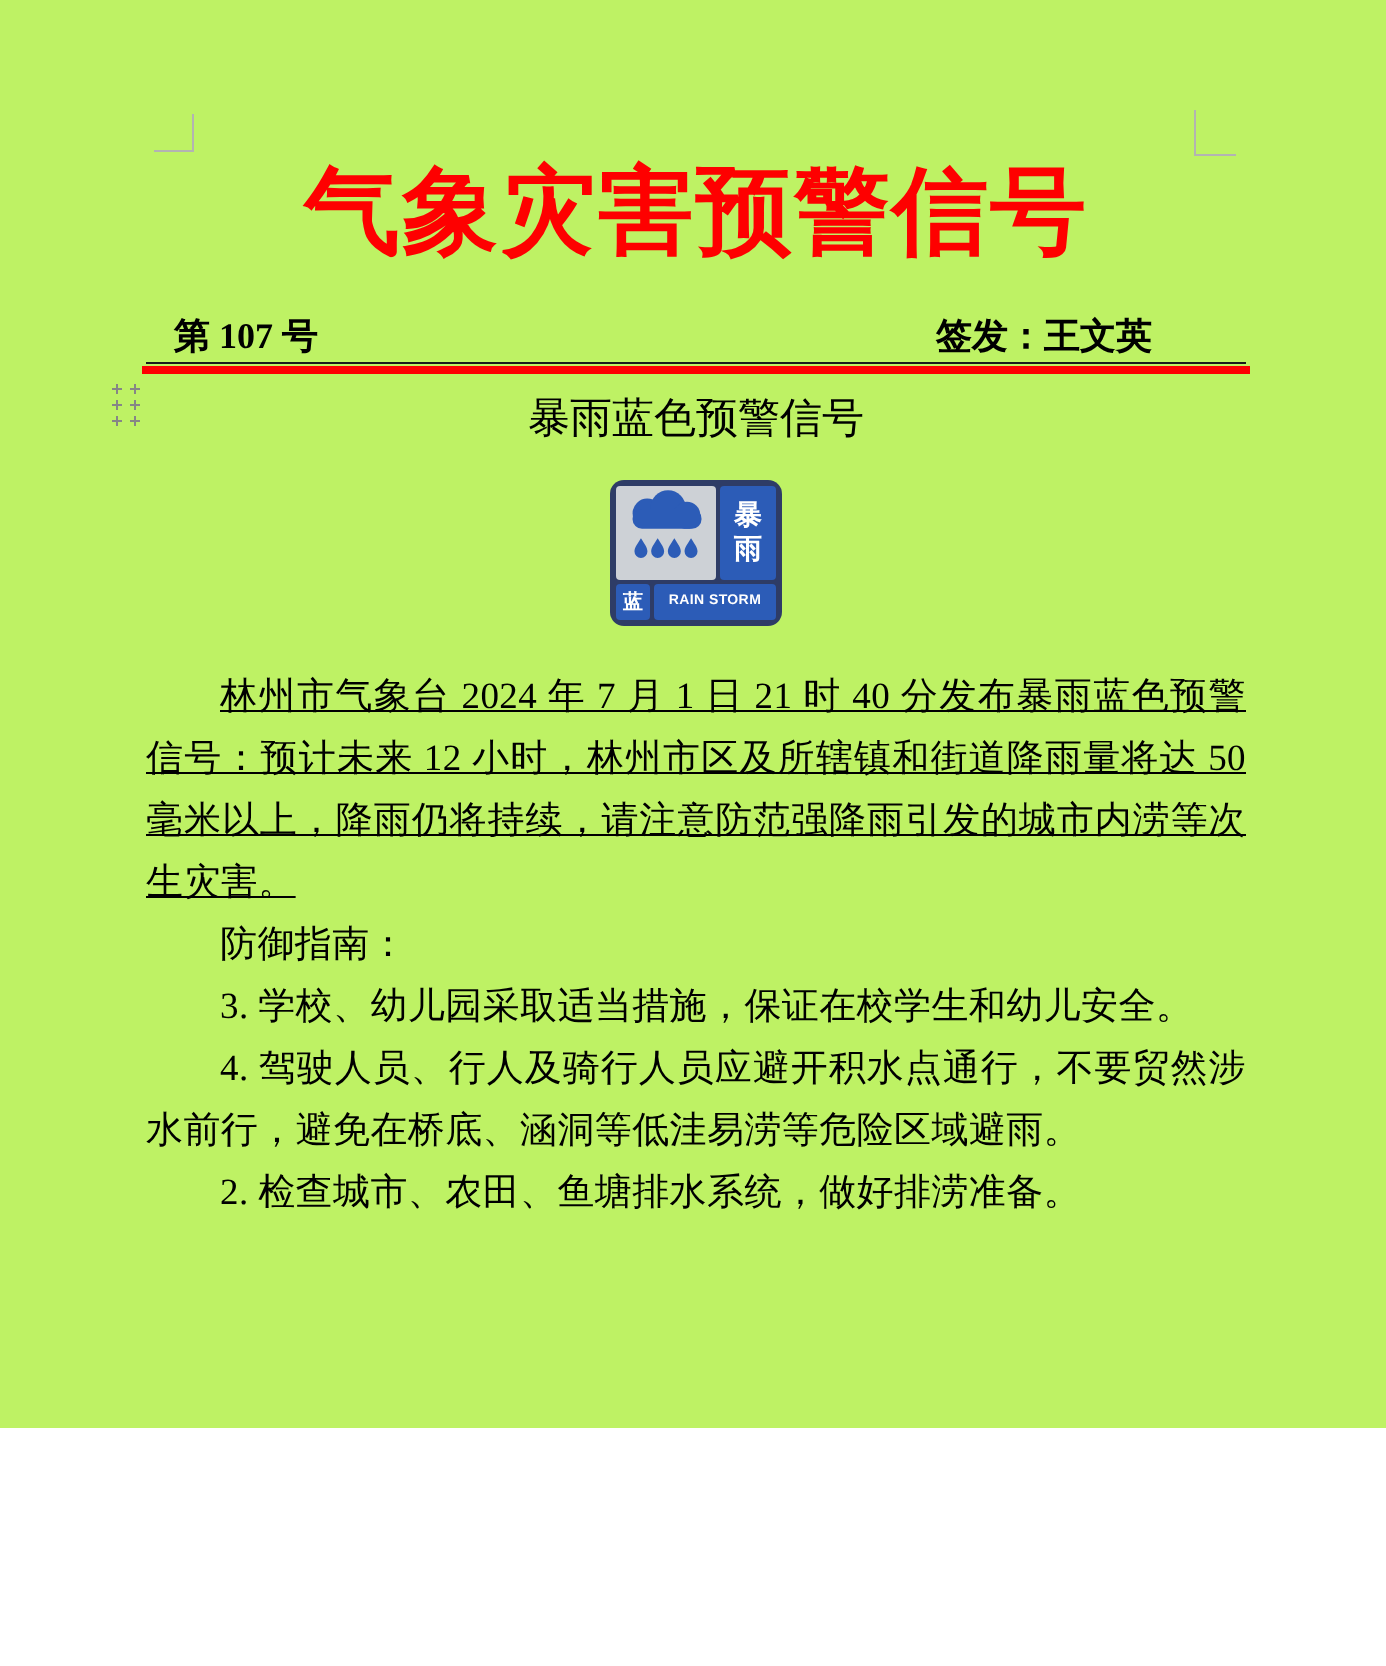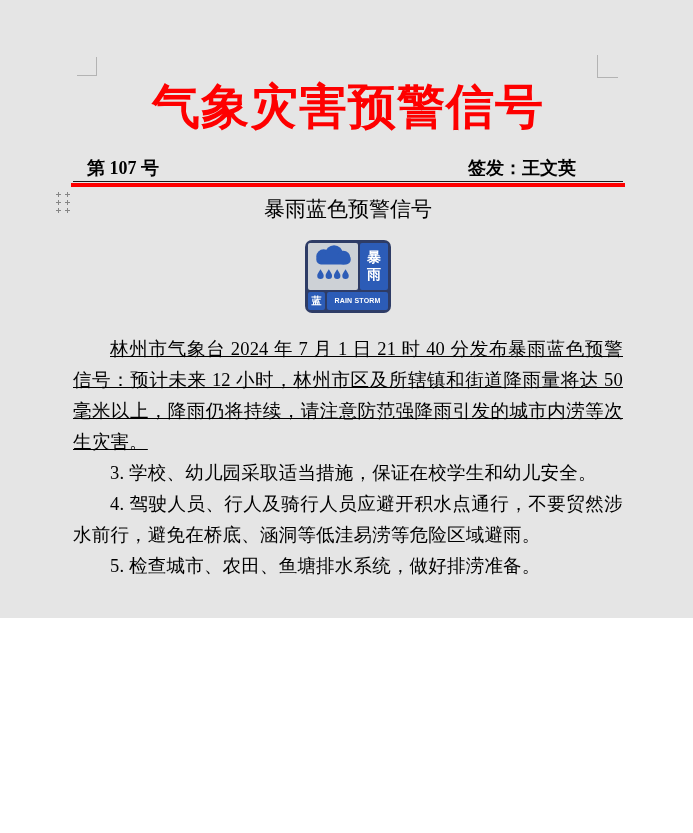--- a/index.html
+++ b/index.html
@@ -1,16 +1,16 @@
 <!DOCTYPE html>
 <html><head>
 <meta charset="utf-8">
 <style>
   html,body{margin:0;padding:0;background:#fff;}
-  .page{position:relative;width:693px;height:618px;background:#e5e5e5;overflow:hidden;
+  .page{position:relative;width:693px;height:714px;background:#bef264;overflow:hidden;
         font-family:"Liberation Serif","DejaVu Serif",serif;color:#000;}
   
   .corner-tl{position:absolute;left:77px;top:57px;width:19px;height:18px;
              border-right:1px solid #b3b3b3;border-bottom:1px solid #b3b3b3;}
   .corner-tr{position:absolute;left:597px;top:55px;width:20px;height:22px;
              border-left:1px solid #b3b3b3;border-bottom:1px solid #b3b3b3;}
   
   .para-handle{position:absolute;left:56px;top:192px;display:grid;
                grid-template-columns:5px 5px;column-gap:4px;row-gap:3px;}
   .cross{width:5px;height:5px;background:
@@ -91,19 +91,20 @@
       <div class="wcell cn-cell">
         <span>暴</span>
         <span>雨</span>
       </div>
       <div class="wcell level-cell">蓝</div>
       <div class="wcell en-cell">RAIN STORM</div>
     </div>
 
     <p class="body-para first-para">林州市气象台 2024 年 7 月 1 日 21 时 40 分发布暴雨蓝色预警信号：预计未来 12 小时，林州市区及所辖镇和街道降雨量将达 50 毫米以上，降雨仍将持续，请注意防范强降雨引发的城市内涝等次生灾害。</p>
 
+    <p class="body-para">防御指南：</p>
     <p class="body-para">3. 学校、幼儿园采取适当措施，保证在校学生和幼儿安全。</p>
     <p class="body-para">4. 驾驶人员、行人及骑行人员应避开积水点通行，不要贸然涉水前行，避免在桥底、涵洞等低洼易涝等危险区域避雨。</p>
-    <p class="body-para">5. 检查城市、农田、鱼塘排水系统，做好排涝准备。</p>
+    <p class="body-para">2. 检查城市、农田、鱼塘排水系统，做好排涝准备。</p>
 
 
   </div>
 </div>
 
 </body></html>

